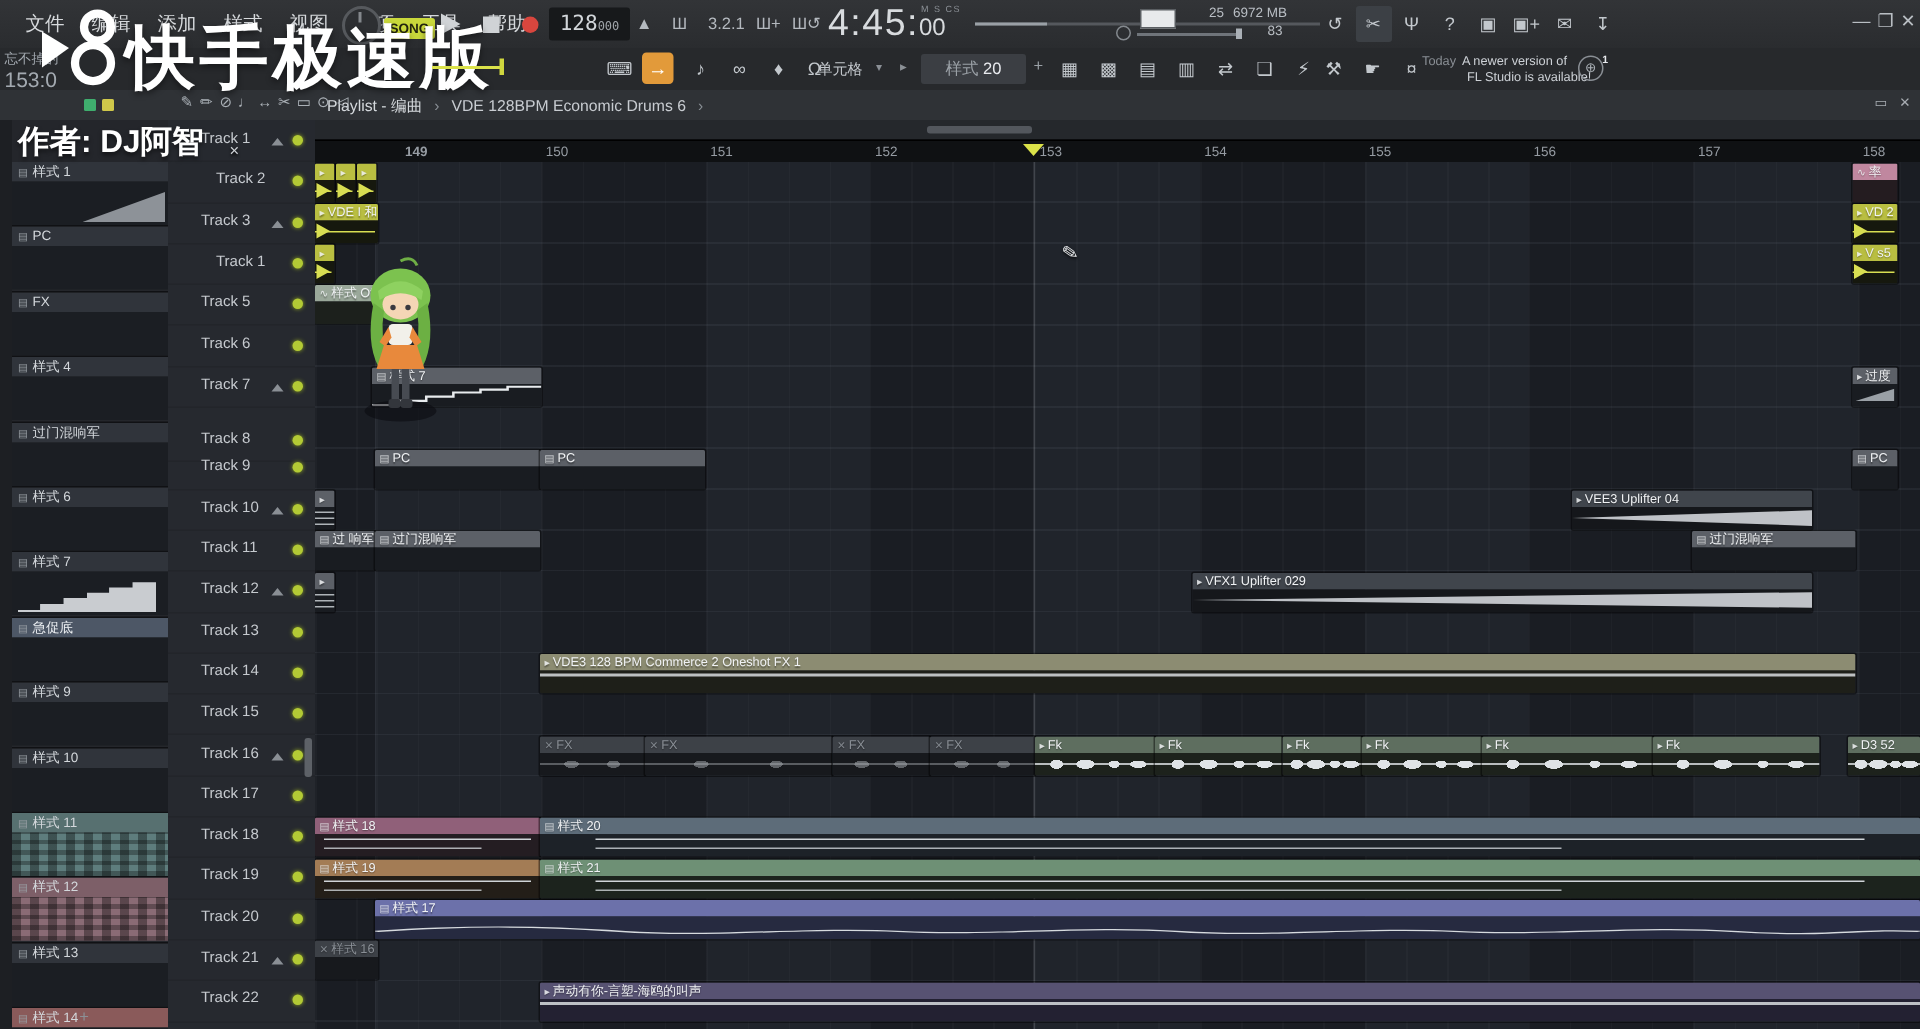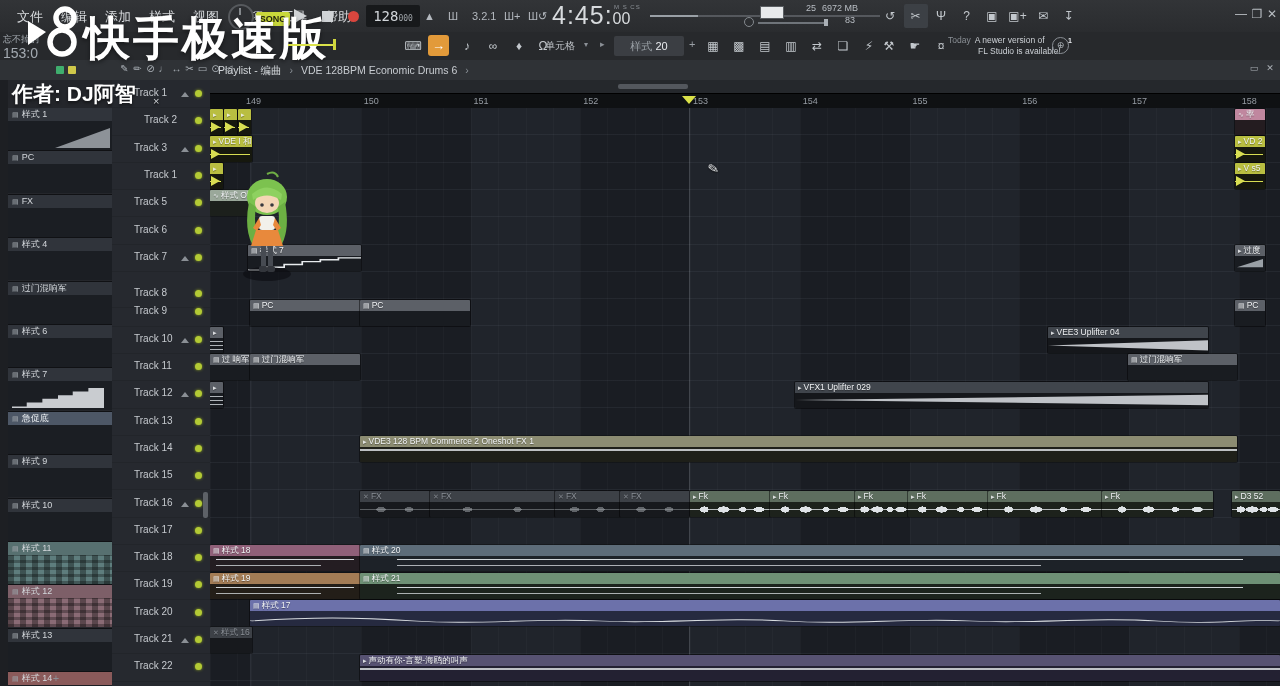--- a/index.html
+++ b/index.html
@@ -390,21 +390,21 @@
           </div></span>
       <div class="vscroll"></div>
     </div>
 
     <div class="gridwrap">
       <div class="hscroll">
         <div class="hthumb"></div>
       </div>
       <div class="ruler" id="ruler">
         <div class="ph-marker"></div>
-      <span class="rnum" style="left: 36px;">149</span>
+      <span class="rnum" style="left: 60px; font-weight: bold;">149</span>
           <span class="rnum" style="left: 153.75px;">150</span>
           <span class="rnum" style="left: 263.5px;">151</span>
           <span class="rnum" style="left: 373.25px;">152</span>
           <span class="rnum" style="left: 483px;">153</span>
           <span class="rnum" style="left: 592.75px;">154</span>
           <span class="rnum" style="left: 702.5px;">155</span>
           <span class="rnum" style="left: 812.25px;">156</span>
           <span class="rnum" style="left: 922px;">157</span>
           <span class="rnum" style="left: 1031.75px;">158</span>
         </div>

